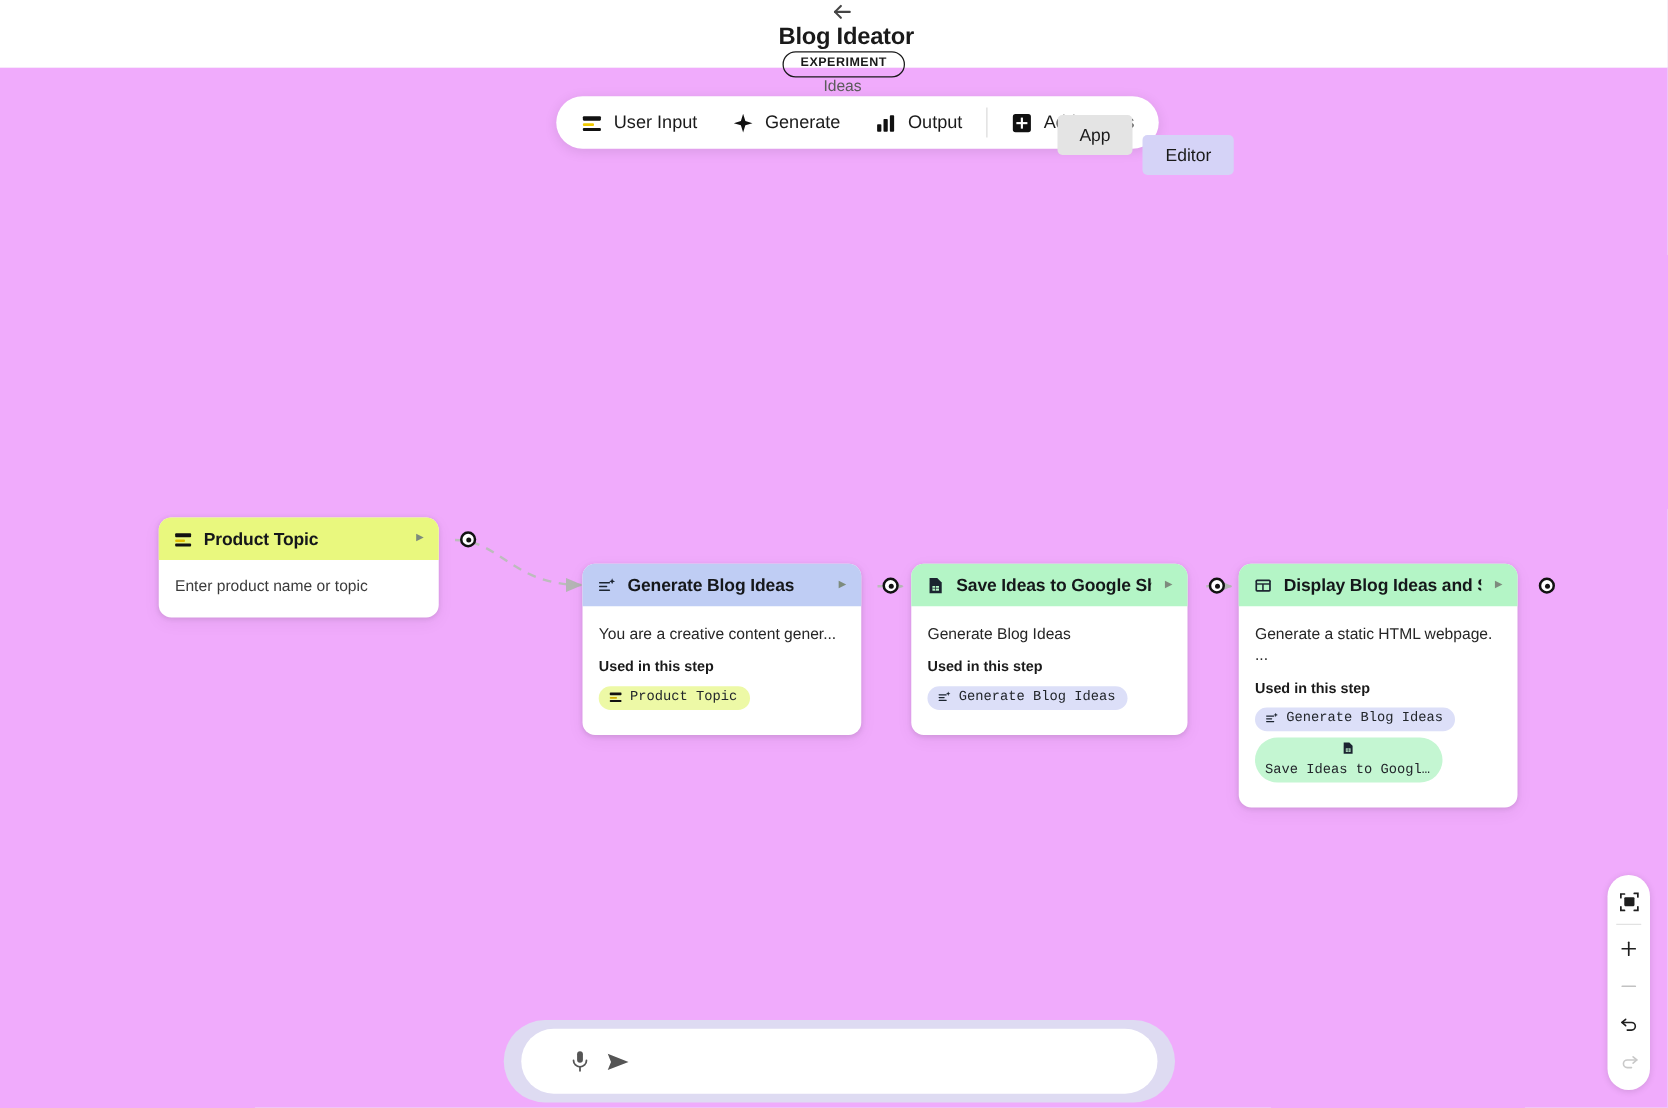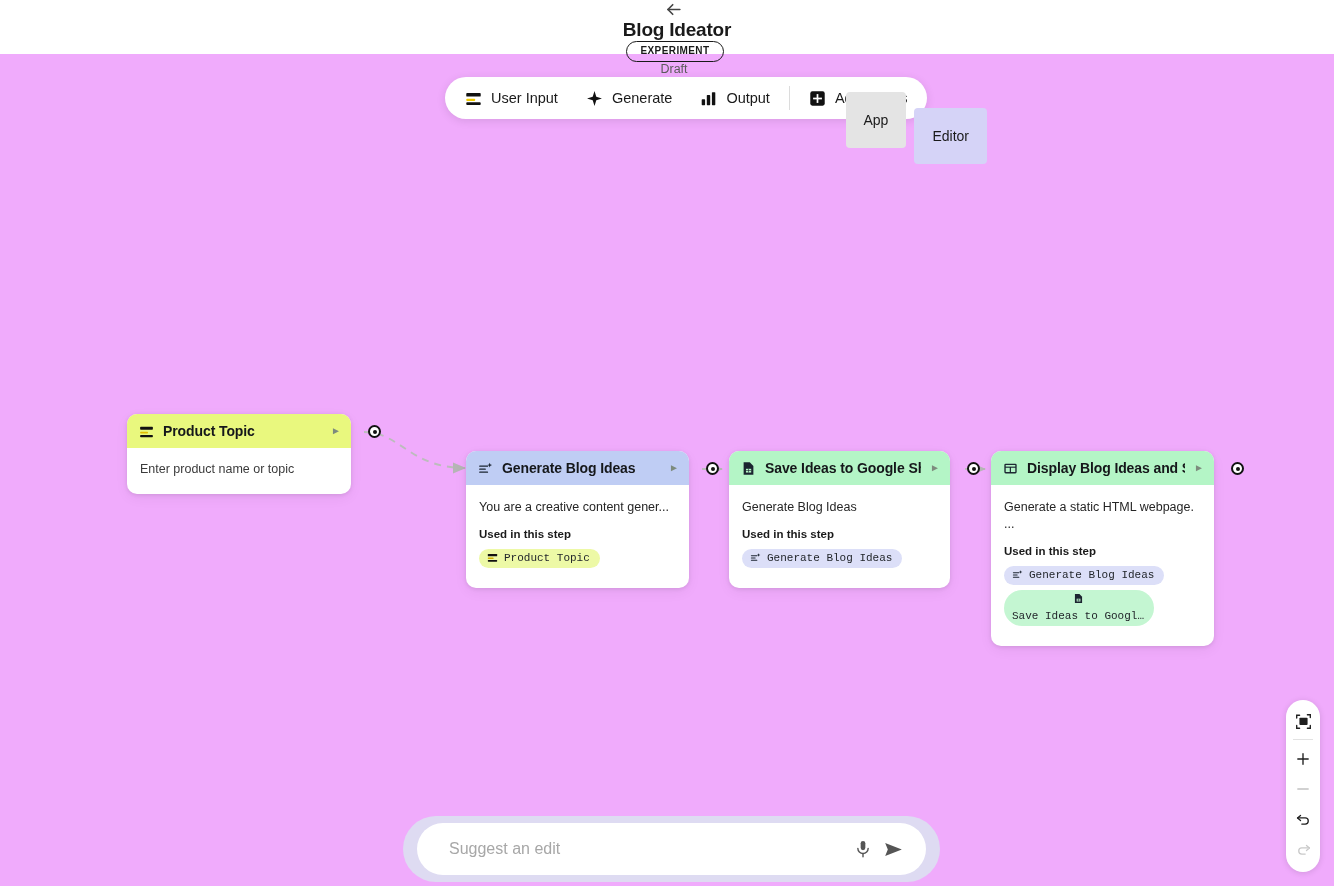--- a/index.html
+++ b/index.html
@@ -57,21 +57,21 @@
     color: #5b5b5b;
   }
   .topbar-right {
     margin-left: auto;
     display: flex;
     align-items: center;
     gap: 8px;
     margin-right: 331px;
   }
   .seg-btn {
-    padding: 20px 18px;
+    padding: 8px 18px;
     border-radius: 4px;
     font-size: 14px;
     font-weight: 500;
     color: #1a1a1a;
     cursor: pointer;
     border: none;
     background: transparent;
     font-family: "Liberation Sans", sans-serif;
   }
   .seg-btn.grey { background: #e4e4e4; }
@@ -286,21 +286,21 @@
     <span>
       <svg width="19" height="19" viewBox="0 0 24 24" fill="none" stroke="#444" stroke-width="2.1" stroke-linecap="round" stroke-linejoin="round">
         <line x1="20" y1="12" x2="5" y2="12"></line>
         <polyline points="11 18 5 12 11 6"></polyline>
       </svg>
     </span>
   </div>
 
   <div class="app-title">Blog Ideator</div>
   <div class="exp-badge">EXPERIMENT</div>
-  <div class="draft-label">Draft</div>
+  <div class="draft-label">Ideas</div>
 
   <div class="topbar-right">
     <button class="seg-btn grey">App</button>
     <button class="seg-btn active">Editor</button>
   </div>
 </div>
 
 <div class="canvas">
 
   <div class="node-toolbar">
@@ -532,21 +532,20 @@
         <svg width="17" height="17" viewBox="0 0 20 20" fill="none" stroke="#c9c9c9" stroke-width="1.5" stroke-linecap="round" stroke-linejoin="round">
           <path d="M13.5 5.2 L17 8.2 L13.5 11.2"></path>
           <path d="M17 8.2 H8 a3.6 3.6 0 0 0 0 7.2 H12"></path>
         </svg>
       </span>
     </div>
   </div>
 
   <div class="prompt-wrap">
     <div class="prompt-inner">
-      <input class="prompt-input" type="text" placeholder="Suggest an edit" style="">
       <div class="prompt-icon">
         <span>
           <svg width="20" height="20" viewBox="0 0 24 24" fill="none" stroke="#555" stroke-width="1.7" stroke-linecap="round">
             <rect x="9.2" y="2.4" width="5.6" height="11" rx="2.8" fill="#555" stroke="none"></rect>
             <path d="M5.8 11.2 a6.2 6.2 0 0 0 12.4 0"></path>
             <line x1="12" y1="17.6" x2="12" y2="21.2"></line>
           </svg>
         </span>
       </div>
       <div class="prompt-icon">

